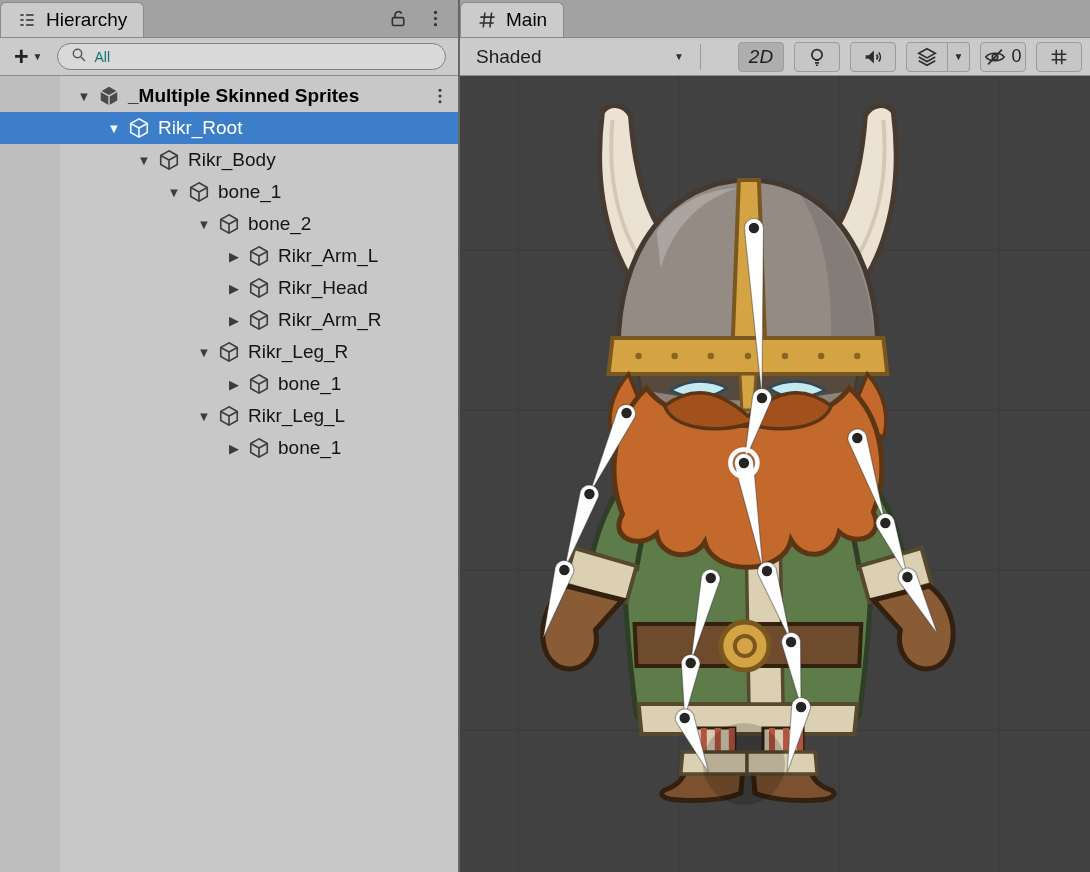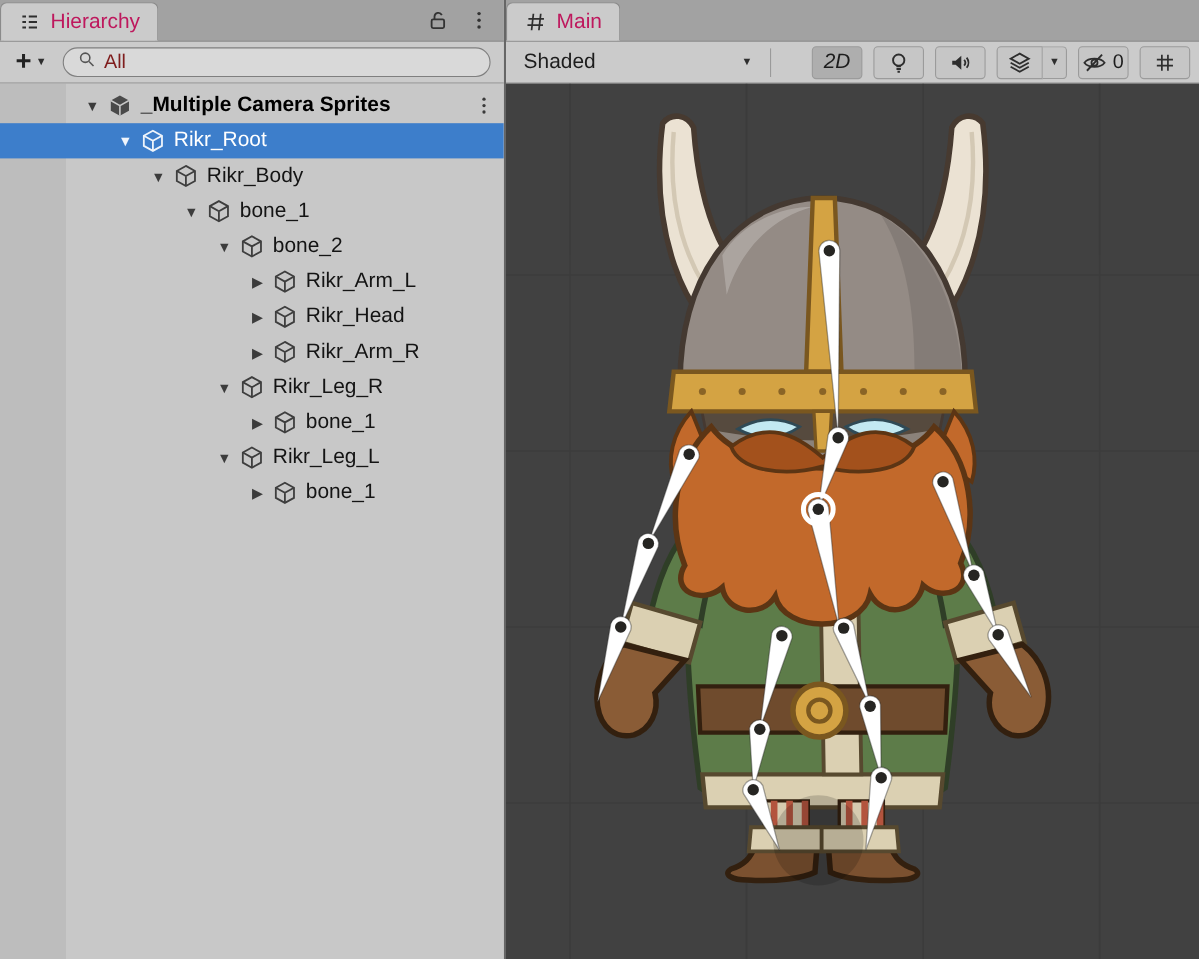--- a/index.html
+++ b/index.html
@@ -8,35 +8,35 @@
 
   
   .panel { display:flex; flex-direction:column; }
   .hierarchy-panel { width:460px; flex:none; border-right:2px solid #666; }
   .scene-panel { flex:1; min-width:0; }
 
   
   .tabbar { height:38px; flex:none; background:#a2a2a2; display:flex; align-items:stretch; border-bottom:1px solid #888; }
   .tab { display:flex; align-items:center; gap:9px; padding:0 16px; background:#cbcbcb;
          border:1px solid #8a8a8a; border-bottom:none; border-radius:6px 6px 0 0; margin-top:2px;
-         font-size:19px; color:#be185d; white-space:nowrap; }
+         font-size:19px; color:#000000; white-space:nowrap; }
   .tab .tab-icon svg { width:20px; height:20px; display:block; }
   .tabbar-right { margin-left:auto; display:flex; align-items:center; gap:16px; padding-right:12px; }
   .tabbar-right .hdr-icon svg { width:21px; height:21px; display:block; }
 
   
   .toolbar { height:38px; flex:none; background:#cbcbcb; border-bottom:1px solid #8d8d8d;
              display:flex; align-items:center; padding:0 8px; gap:8px; }
   .add-btn { display:flex; align-items:center; gap:4px; padding:0 6px; color:#222; }
   .add-btn .plus { font-size:25px; font-weight:bold; line-height:1; }
   .add-btn .caret, .caret { font-size:10px; color:#2e2e2e; }
   .searchfield { flex:1; height:27px; background:#d9d9d9; border:1px solid #7f7f7f; border-radius:14px;
                  display:flex; align-items:center; gap:7px; padding:0 12px; margin-right:4px; }
   .searchfield svg { width:18px; height:18px; flex:none; }
-  .search-text { font-size:18px; color:#7f1d1d; }
+  .search-text { font-size:14px; color:#0f766e; }
 
   
   .tree { flex:1; position:relative; background:#c8c8c8; overflow:hidden; padding-top:4px; }
   .gutter-strip { position:absolute; left:0; top:0; bottom:0; width:60px; background:rgba(0,0,0,0.05); }
   .h-row { position:relative; height:32px; display:flex; align-items:center; font-size:19px; color:#141414; }
   .h-row.highlighted { background:#a0a0a0; }
   .h-row.selected { background:#3d7ecb; color:#fff; }
   .h-row.selected .fold { color:#f0f5fc; }
   .h-row.selected svg path, .h-row.selected svg circle { stroke:#eef4fb; }
   .indent { flex:none; display:inline-block; height:1px; }
@@ -125,21 +125,21 @@
       <div id="tree-rows">
           <div class="h-row root-row">
             <span class="indent" style="width:70px"></span>
             <span class="fold">▼</span>
             <span class="obj-icon">
               <svg viewBox="0 0 24 24">
                 <path d="M12 2 21 7 21 17 12 22 3 17 3 7Z" fill="#4a4a4a"></path>
                 <path d="M3 7 12 12 21 7 M12 12 12 22" stroke="#c8c8c8" stroke-width="1.6" fill="none"></path>
               </svg>
             </span>
-            <span class="h-label">_Multiple Camera Sprites</span>
+            <span class="h-label">_Multiple Skinned Sprites</span>
             <span class="row-kebab">
               <svg viewBox="0 0 24 24" fill="#3a3a3a">
                 <circle cx="12" cy="5" r="1.8"></circle>
                 <circle cx="12" cy="12" r="1.8"></circle>
                 <circle cx="12" cy="19" r="1.8"></circle>
               </svg>
             </span>
           </div>
           <div class="h-row selected">
             <span class="indent" style="width:100px"></span>

